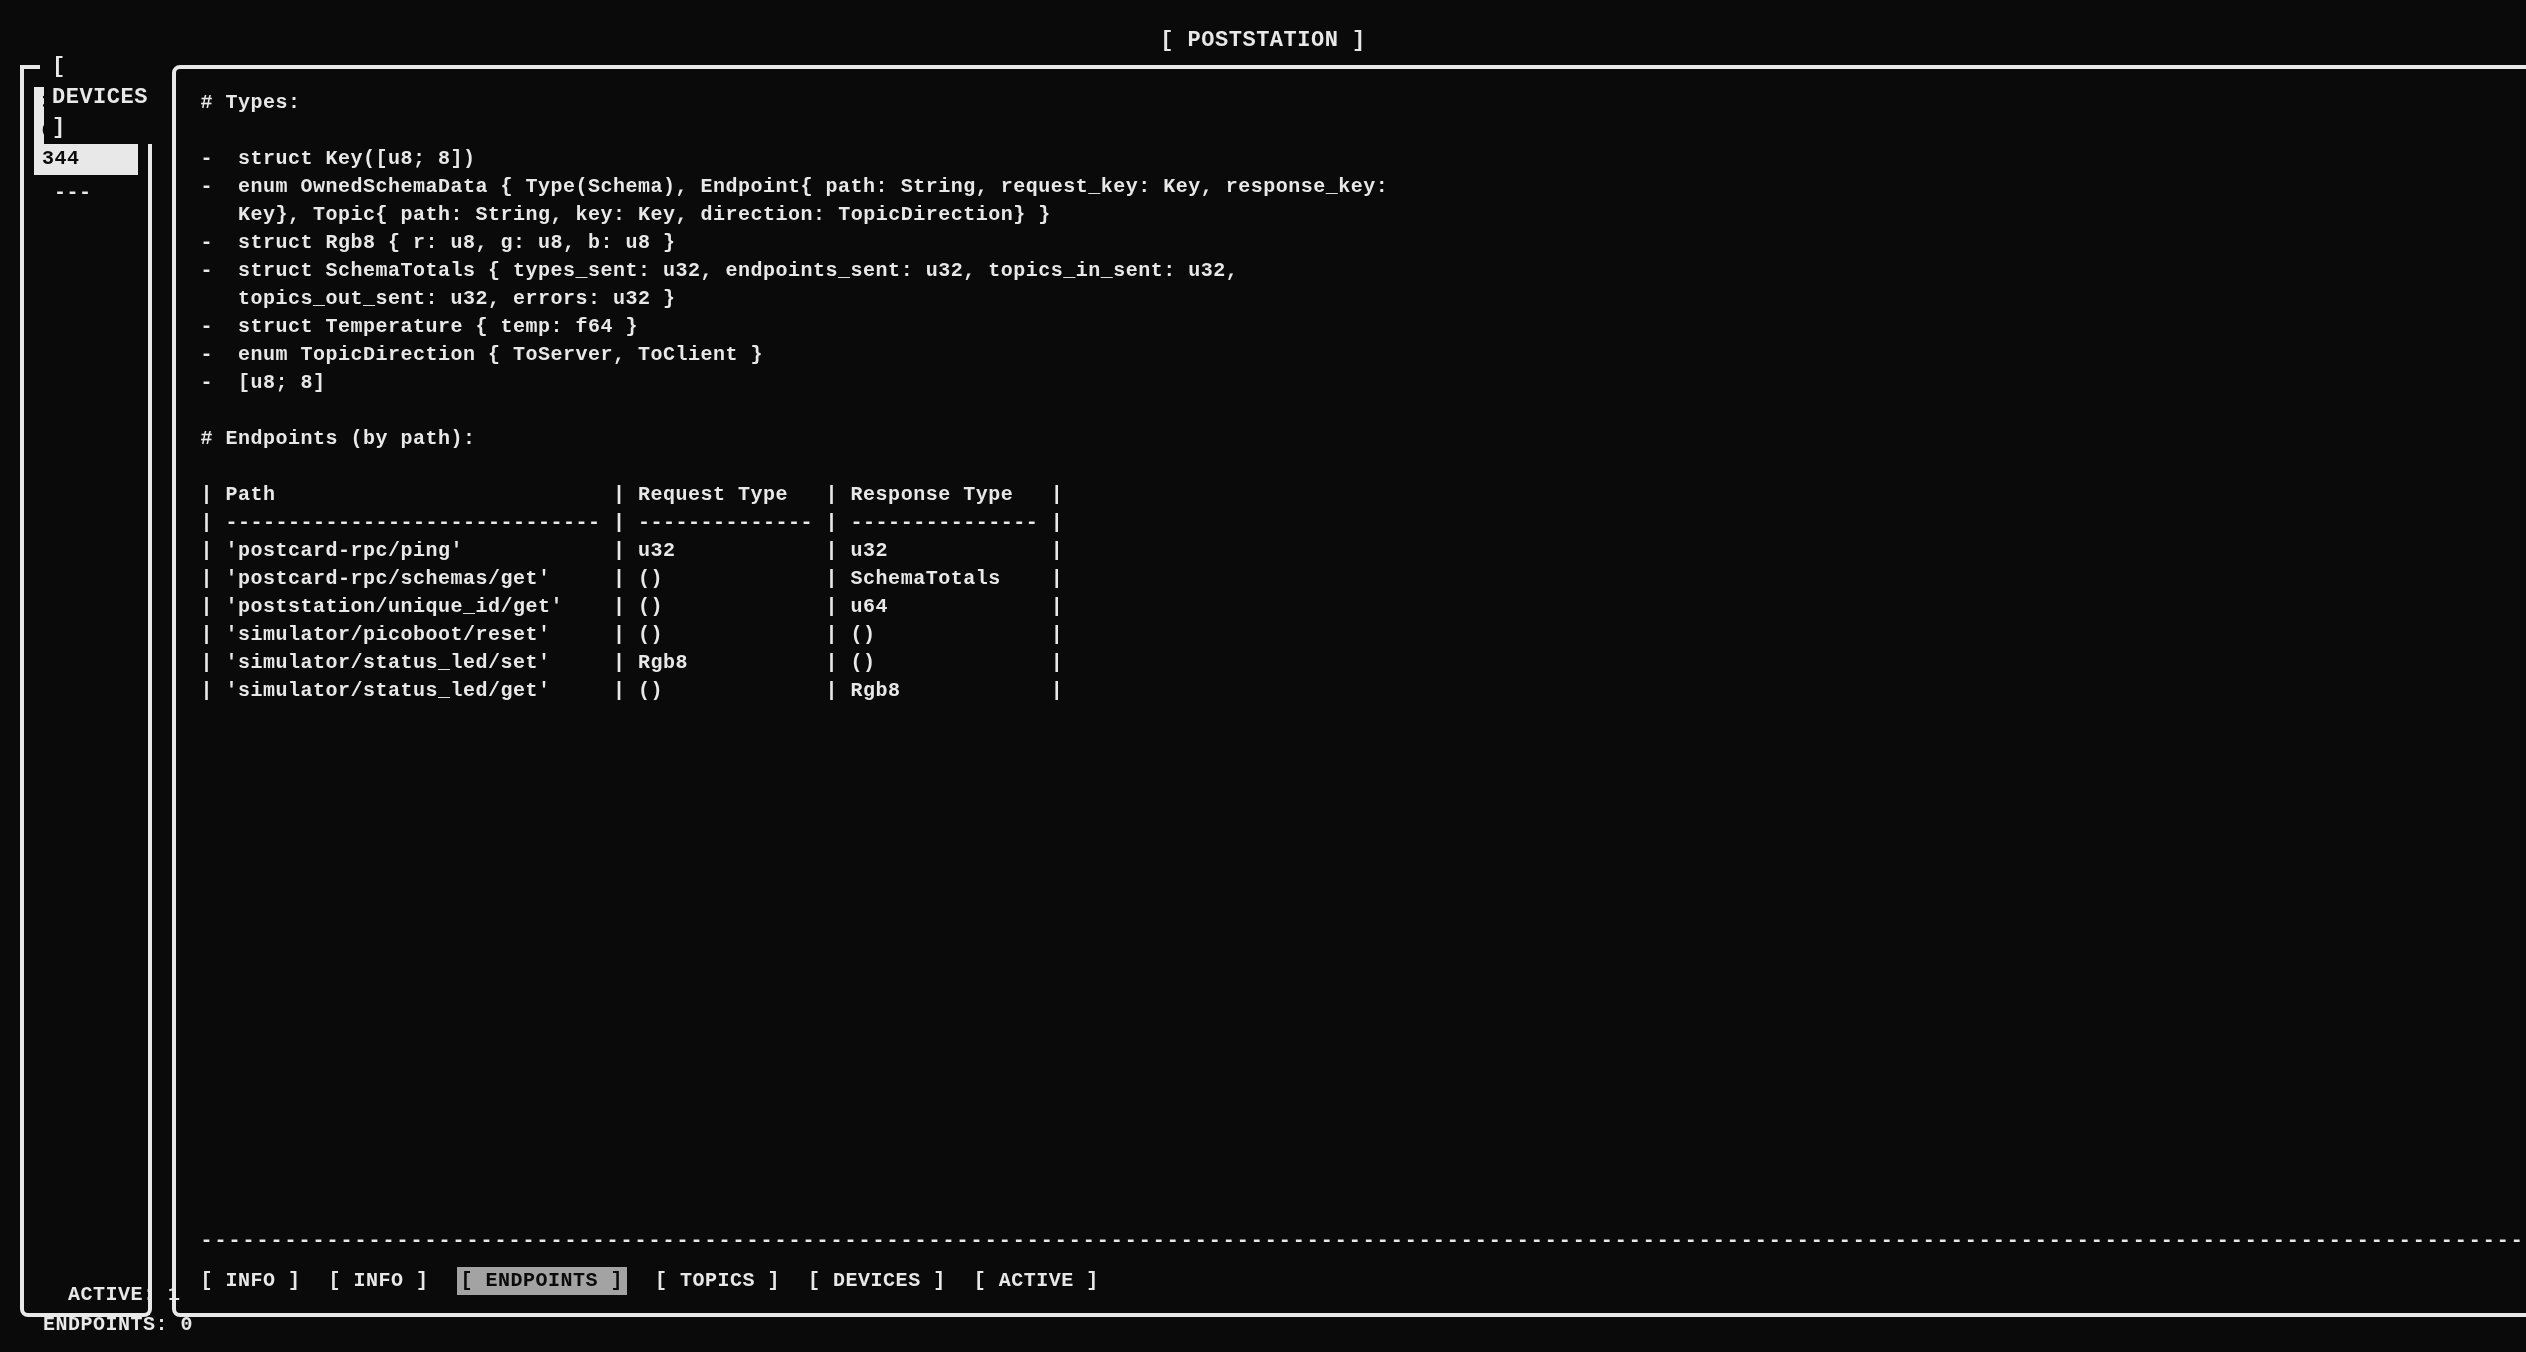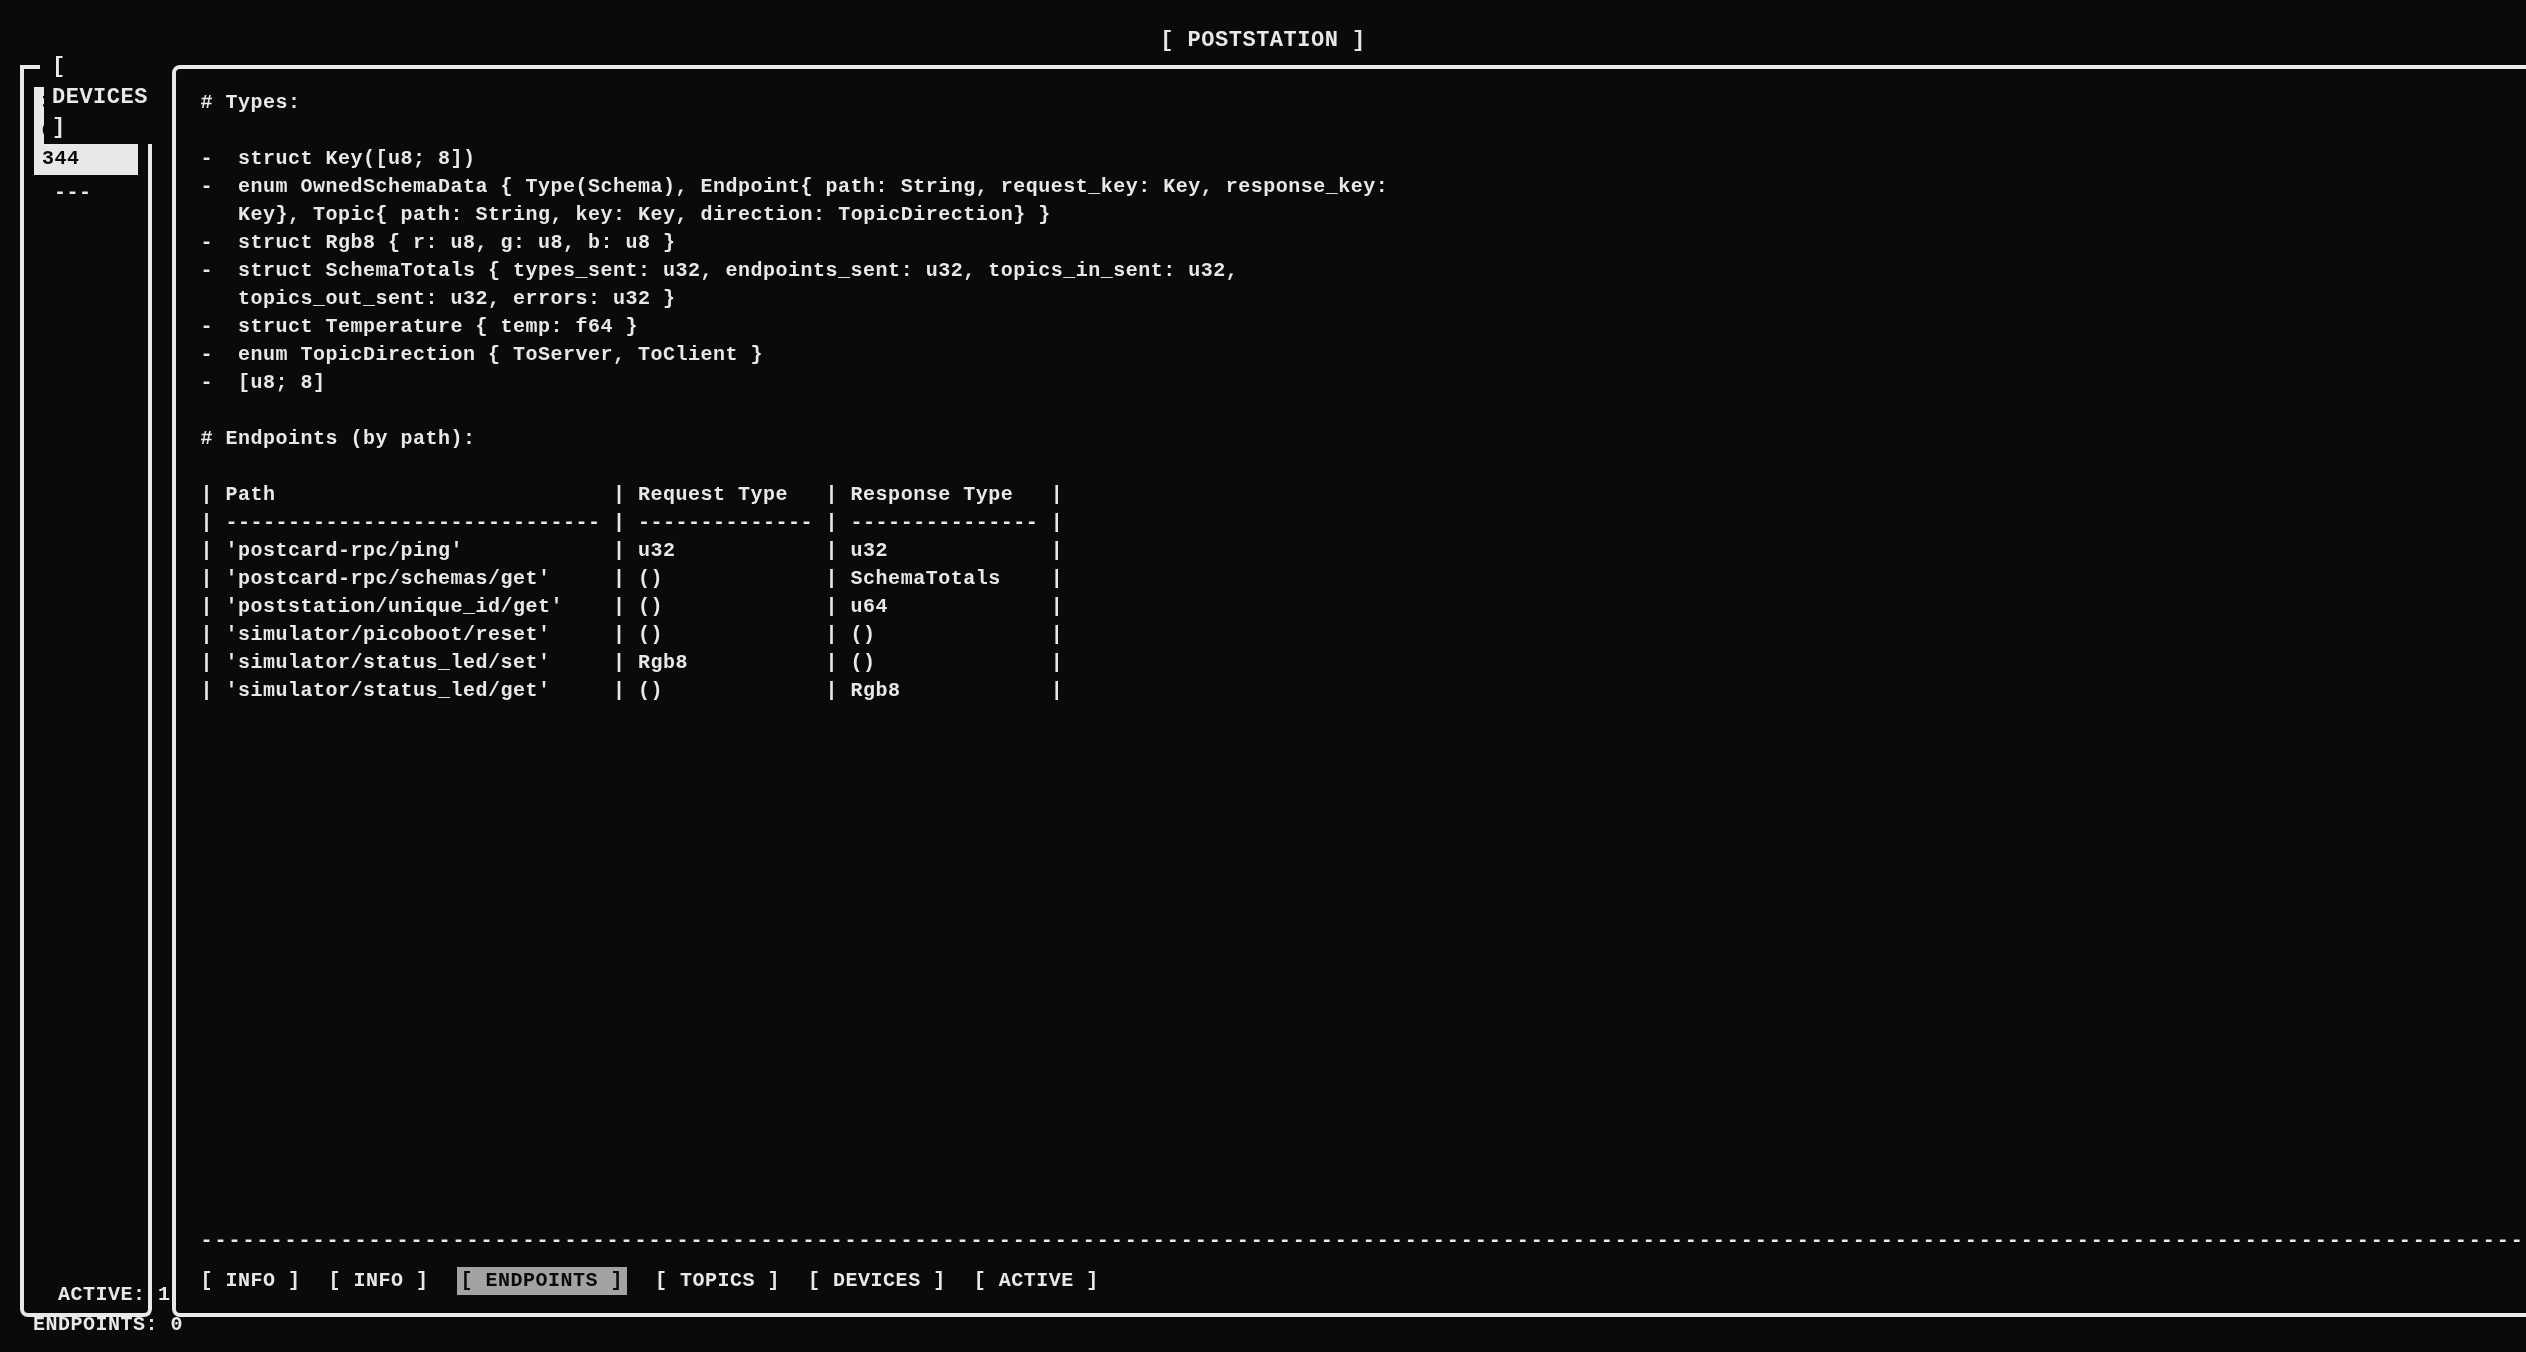--- a/index.html
+++ b/index.html
@@ -114,21 +114,21 @@
     white-space: nowrap;
   }
   .tab.active {
     background: #a3a3a3;
     color: #0a0a0a;
     padding: 0 4px;
   }
   .footer {
     position: absolute;
     bottom: 12px;
-    left: 33px;
+    left: 43px;
     font-size: 20px;
   }
   .footer-line {
     line-height: 1.5;
   }
 </style>
 </head>
 <body>
 
 <div class="app-title">[ POSTSTATION ]</div>

